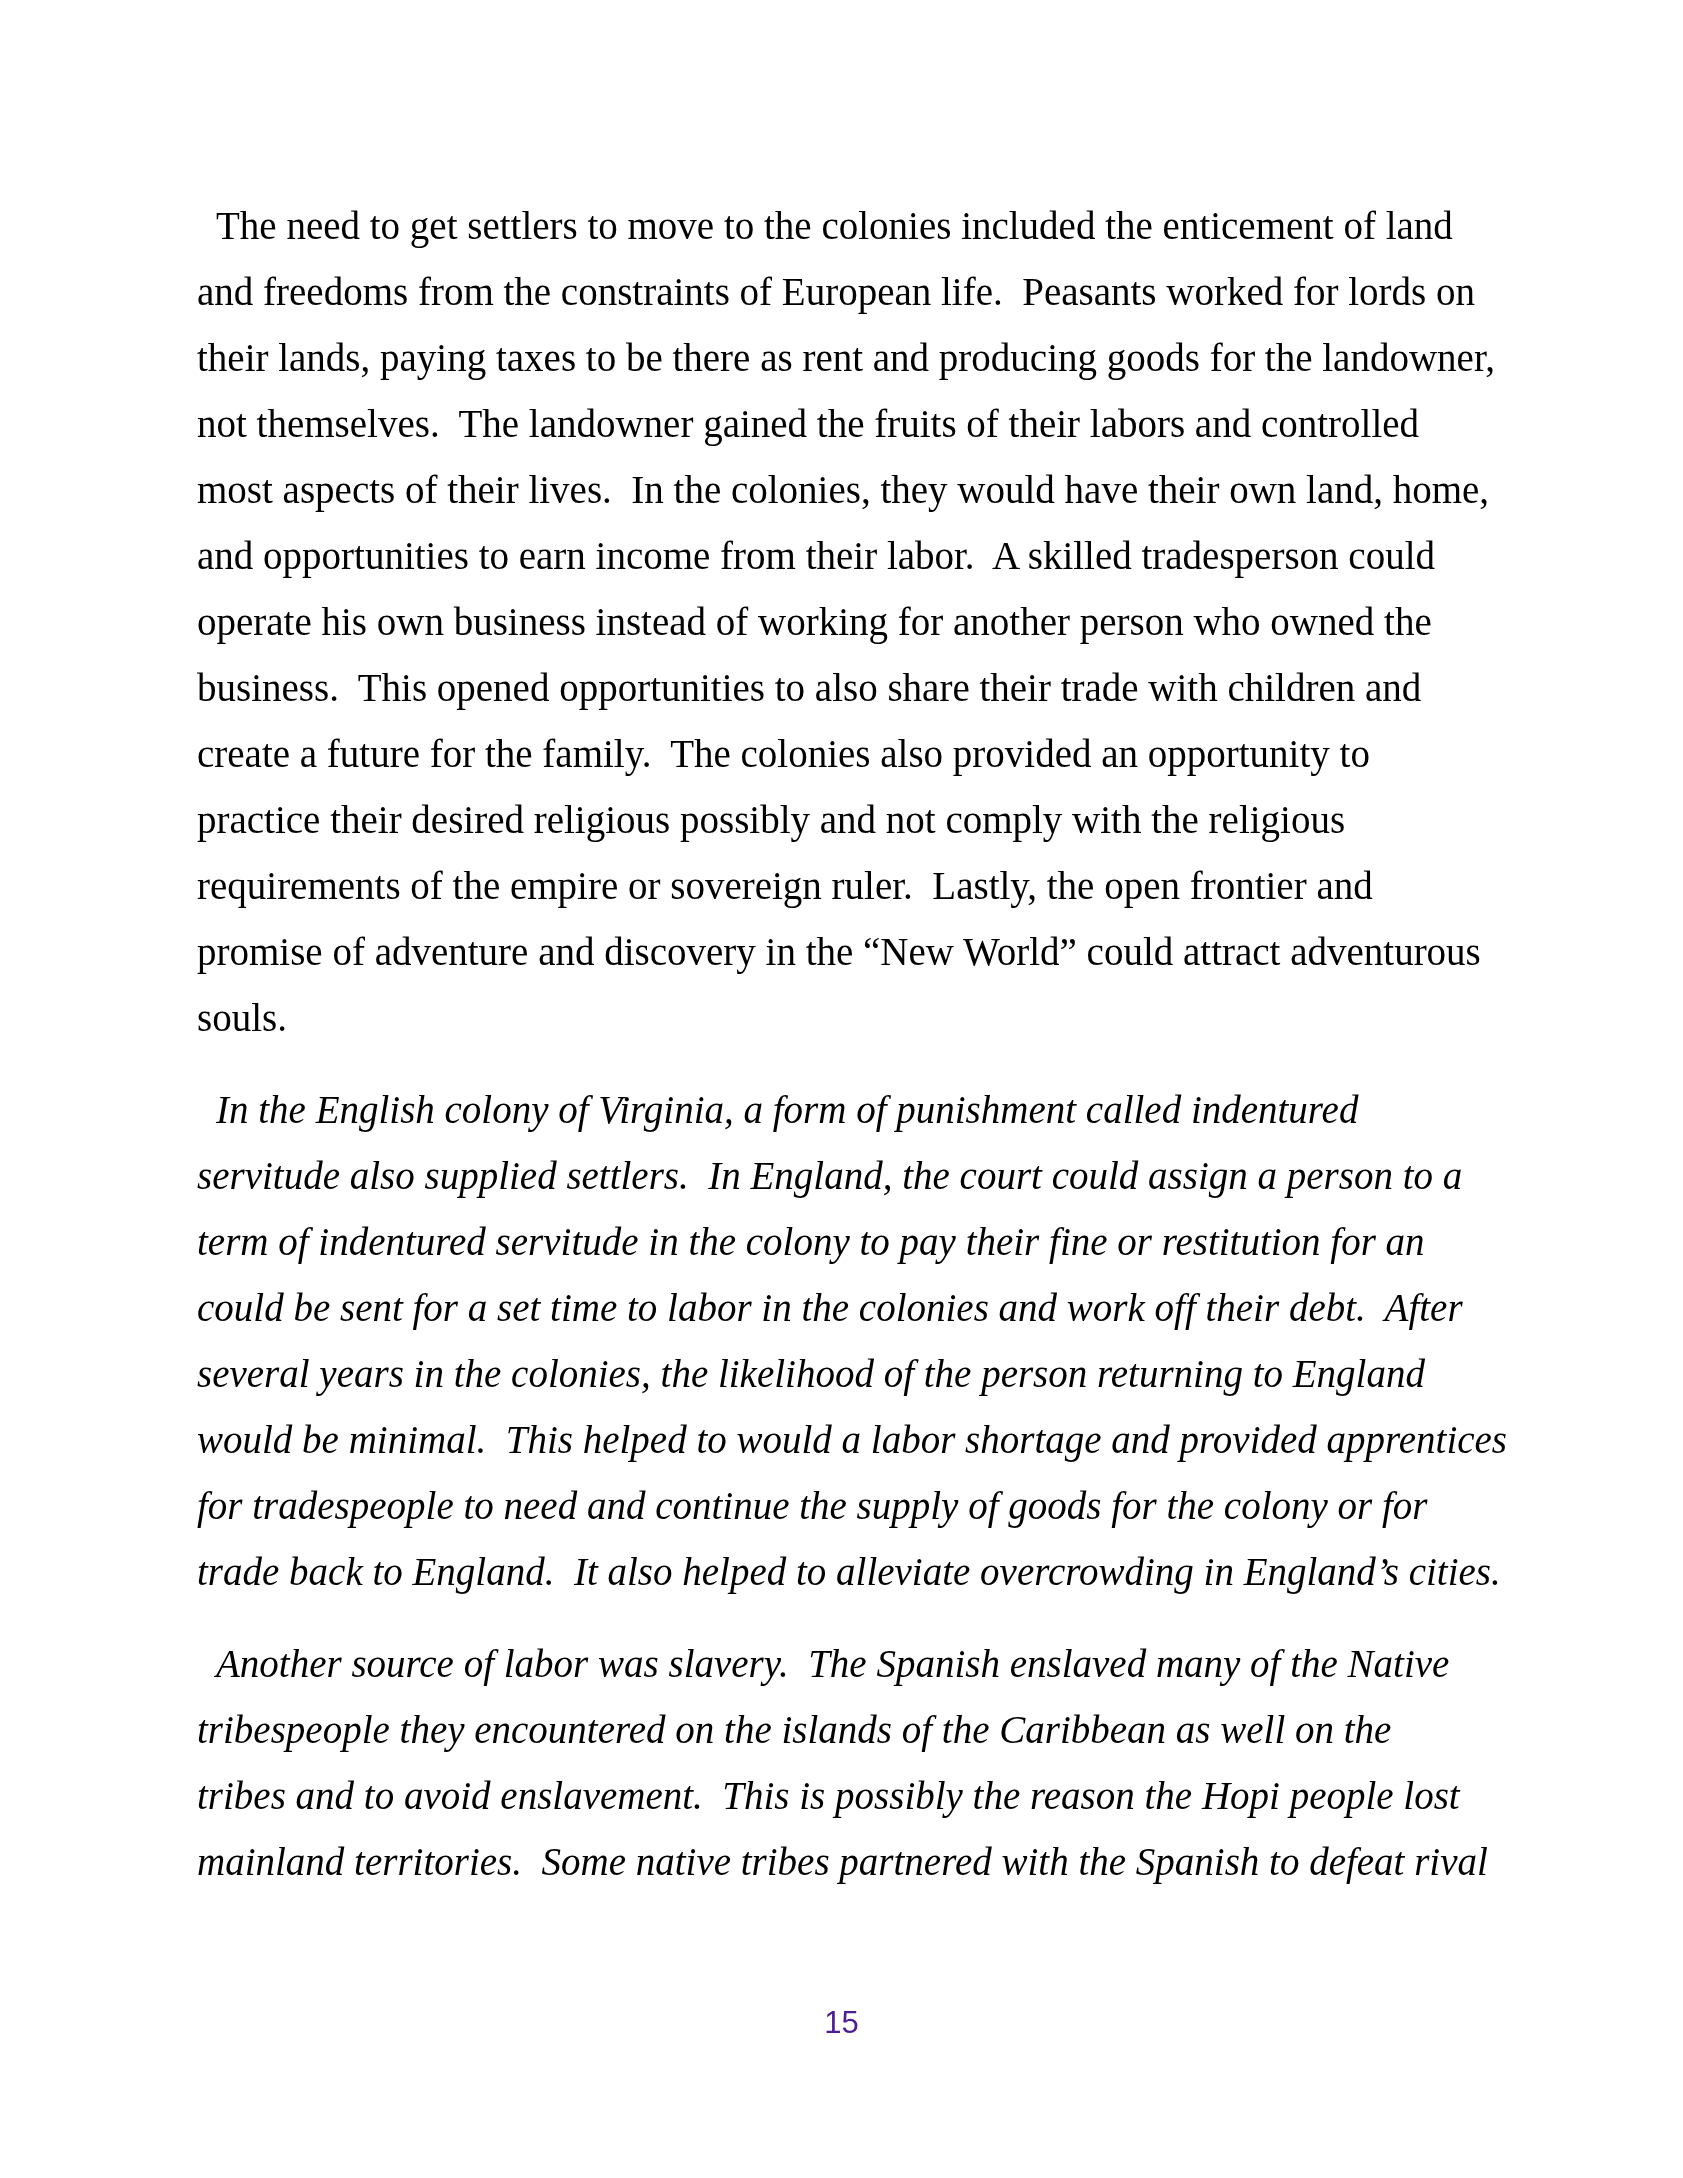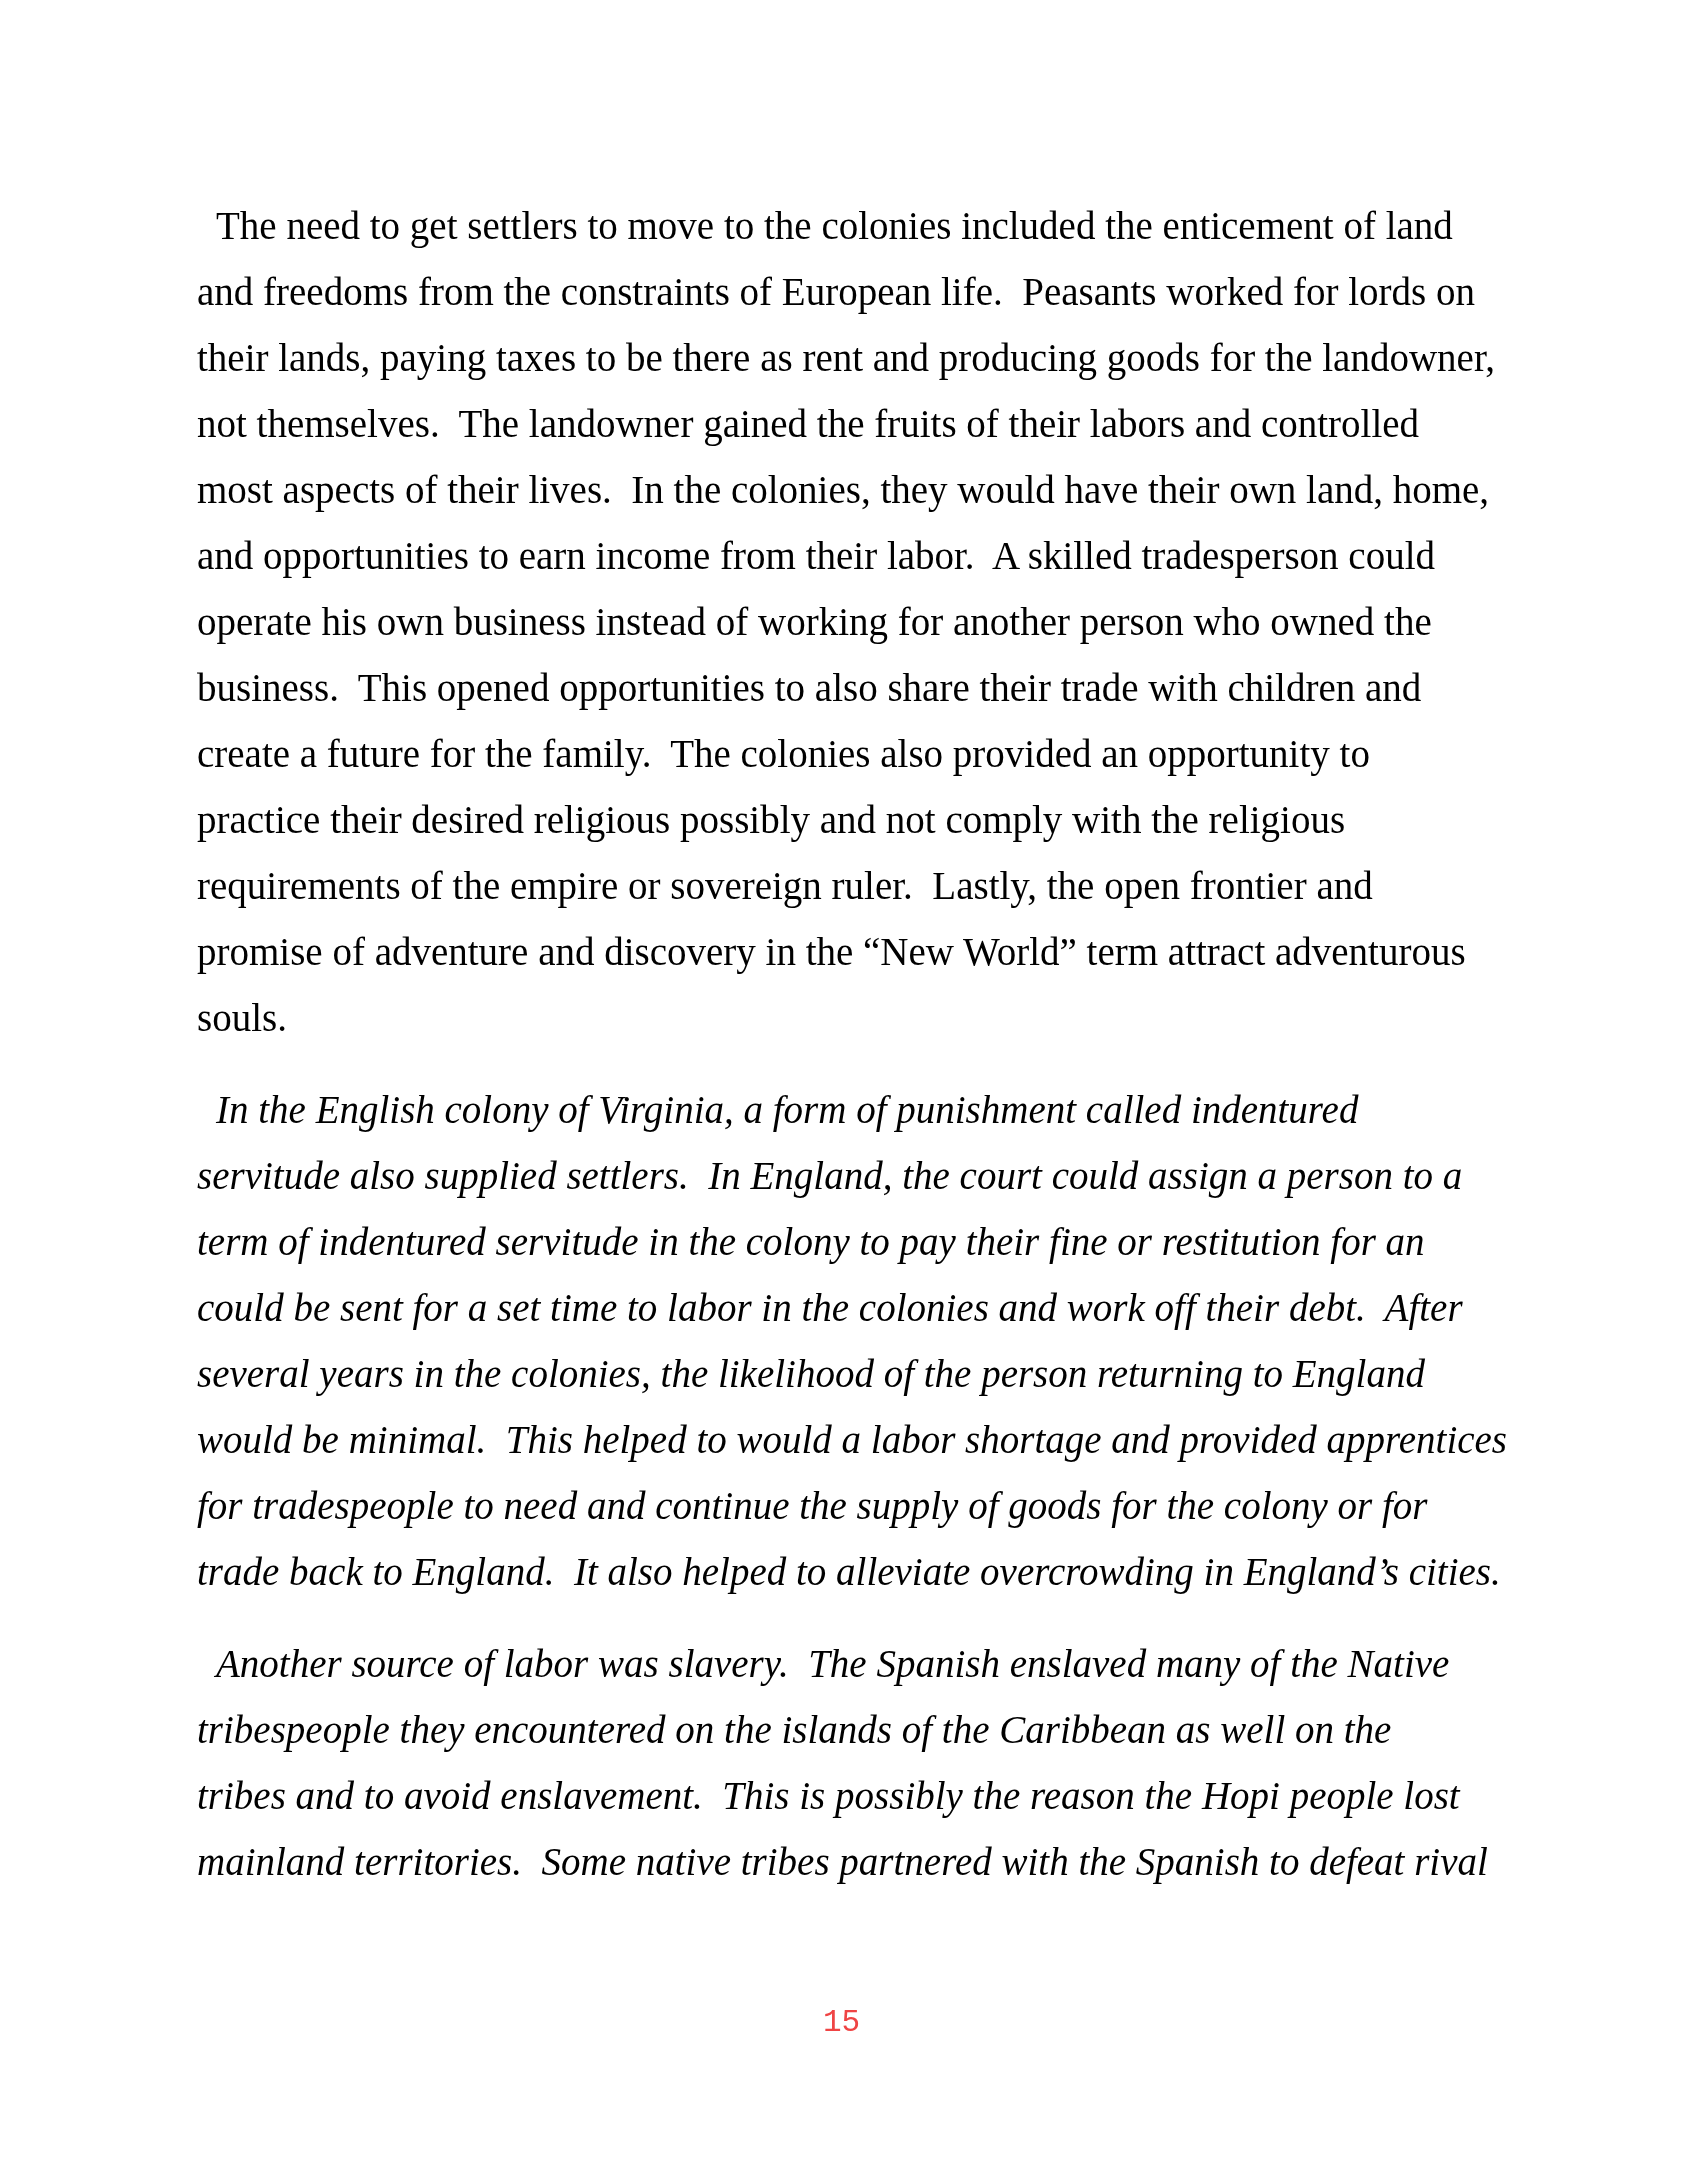--- a/index.html
+++ b/index.html
@@ -42,44 +42,44 @@
   }
   .para .line:first-child {
     text-indent: 19px;  
   }
   .page-number {
     position: absolute;
     top: 2006px;
     left: 0;
     width: 1683px;
     text-align: center;
-    font-family: Liberation Mono, monospace;
+    font-family: Liberation Sans, sans-serif;
     font-size: 31px;
     line-height: 34px;
-    color: #ef4444;
+    color: #4c1d95;
   }
 </style>
 </head>
 <body>
 
 <div class="page">
   <div class="text-block">
       <div class="para">
         <div class="line">The need to get settlers to move to the colonies included the enticement of land</div>
         <div class="line">and freedoms from the constraints of European life.  Peasants worked for lords on</div>
         <div class="line">their lands, paying taxes to be there as rent and producing goods for the landowner,</div>
         <div class="line">not themselves.  The landowner gained the fruits of their labors and controlled</div>
         <div class="line">most aspects of their lives.  In the colonies, they would have their own land, home,</div>
         <div class="line">and opportunities to earn income from their labor.  A skilled tradesperson could</div>
         <div class="line">operate his own business instead of working for another person who owned the</div>
         <div class="line">business.  This opened opportunities to also share their trade with children and</div>
         <div class="line">create a future for the family.  The colonies also provided an opportunity to</div>
         <div class="line">practice their desired religious possibly and not comply with the religious</div>
         <div class="line">requirements of the empire or sovereign ruler.  Lastly, the open frontier and</div>
-        <div class="line">promise of adventure and discovery in the “New World” term attract adventurous</div>
+        <div class="line">promise of adventure and discovery in the “New World” could attract adventurous</div>
         <div class="line">souls.</div>
       </div>
       <div class="para">
         <div class="line">In the English colony of Virginia, a form of punishment called indentured</div>
         <div class="line">servitude also supplied settlers.  In England, the court could assign a person to a</div>
         <div class="line">term of indentured servitude in the colony to pay their fine or restitution for an</div>
         <div class="line">could be sent for a set time to labor in the colonies and work off their debt.  After</div>
         <div class="line">several years in the colonies, the likelihood of the person returning to England</div>
         <div class="line">would be minimal.  This helped to would a labor shortage and provided apprentices</div>
         <div class="line">for tradespeople to need and continue the supply of goods for the colony or for</div>

